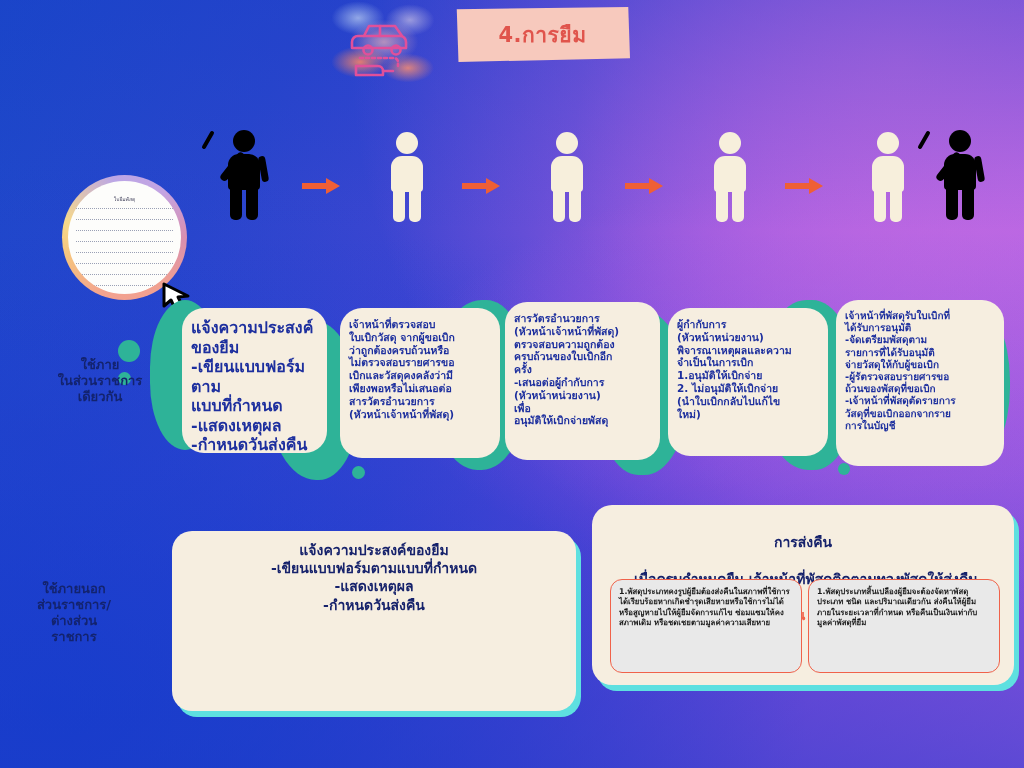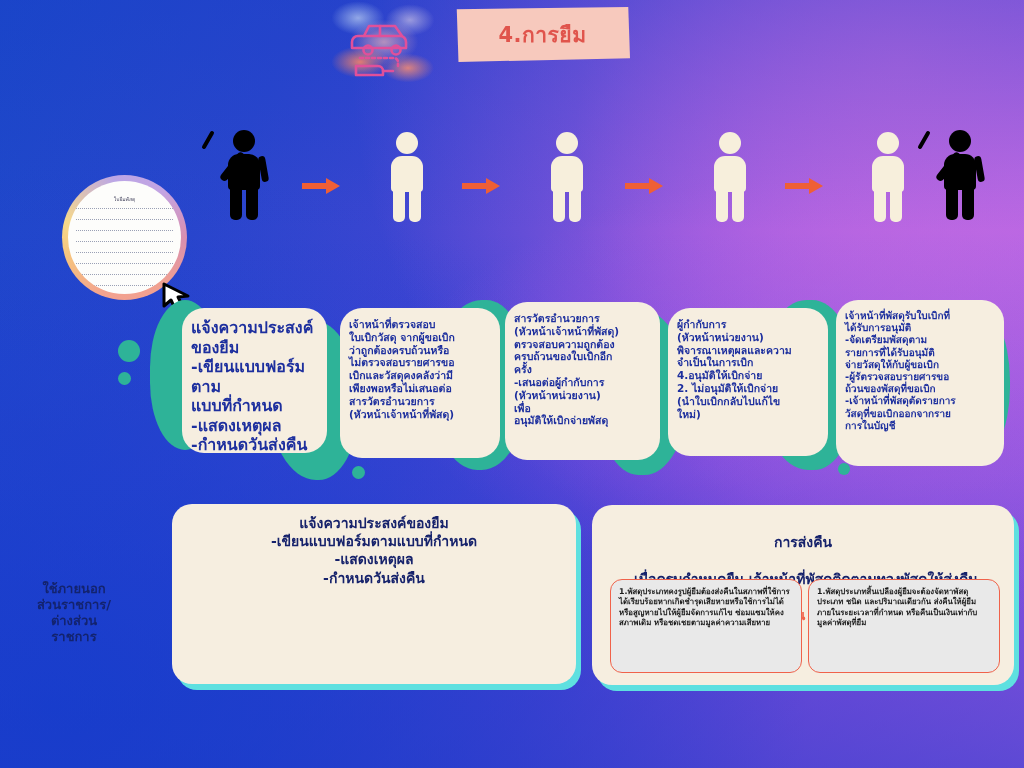--- a/index.html
+++ b/index.html
@@ -260,47 +260,50 @@
 ครบถ้วนของใบเบิกอีก
 ครั้ง
 -เสนอต่อผู้กำกับการ
 (หัวหน้าหน่วยงาน)
 เพื่อ
 อนุมัติให้เบิกจ่ายพัสดุ</div>
 <div class="card" style="left:668px;top:308px;width:160px;height:148px;">ผู้กำกับการ
 (หัวหน้าหน่วยงาน)
 พิจารณาเหตุผลและความ
 จำเป็นในการเบิก
-4.อนุมัติให้เบิกจ่าย
+1.อนุมัติให้เบิกจ่าย
 2. ไม่อนุมัติให้เบิกจ่าย
 (นำใบเบิกกลับไปแก้ไข
 ใหม่)</div>
 <div class="card" style="left:836px;top:300px;width:168px;height:166px;font-size:10px;">เจ้าหน้าที่พัสดุรับใบเบิกที่
 ได้รับการอนุมัติ
 -จัดเตรียมพัสดุตาม
 รายการที่ได้รับอนุมัติ
 จ่ายวัสดุให้กับผู้ขอเบิก
 -ผู้รัตรวจสอบรายศารขอ
 ถ้วนของพัสดุที่ขอเบิก
 -เจ้าหน้าที่พัสดุตัดรายการ
 วัสดุที่ขอเบิกออกจากราย
 การในบัญชี</div>
 
 <div class="sidelabel" style="left:36px;top:350px;width:128px;height:62px;">
   <div class="brush"></div>
+  <span>ใช้ภาย
+ในส่วนราชการ
+เดียวกัน</span>
 </div>
 <div class="sidelabel" style="left:10px;top:572px;width:128px;height:82px;">
   <div class="brush"></div>
   <span>ใช้ภายนอก
 ส่วนราชการ/
 ต่างส่วน
 ราชการ</span>
 </div>
 
-<div class="panel" style="left:172px;top:504px;width:404px;height:180px;">
+<div class="panel" style="left:172px;top:531px;width:404px;height:180px;">
   <div class="panel-head">แจ้งความประสงค์ของยืม
 -เขียนแบบฟอร์มตามแบบที่กำหนด
 -แสดงเหตุผล
 -กำหนดวันส่งคืน</div>
 </div>
 
 <div class="panel" style="left:592px;top:505px;width:422px;height:180px;">
   <div class="panel-head" style="padding-bottom:2px;">
     <div>การส่งคืน</div>
     <div>-เมื่อครบกำหนดยืม เจ้าหน้าที่พัสดุติดตามทวงพัสดุให้ส่งคืน</div>

